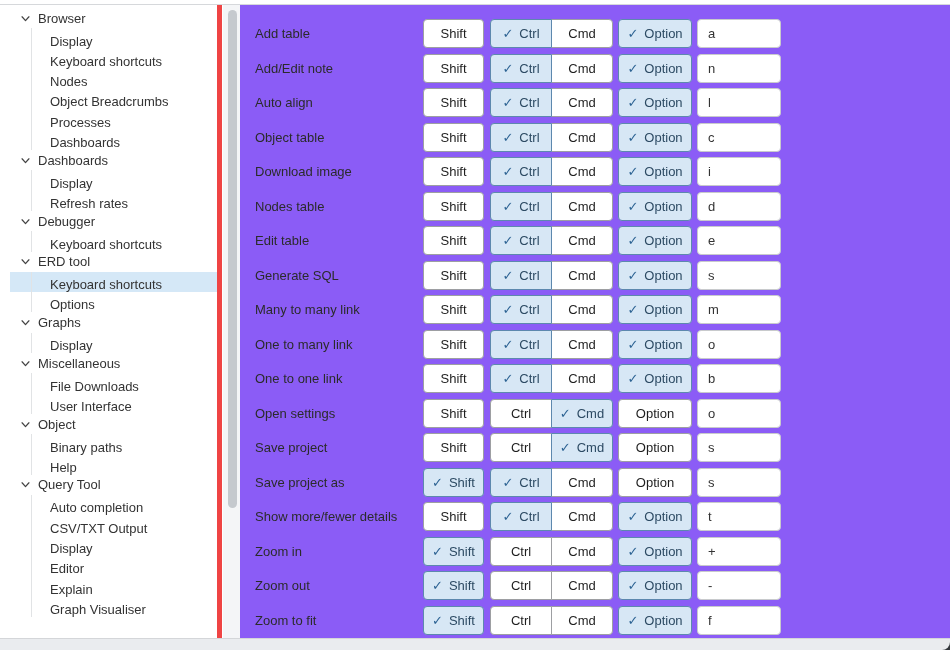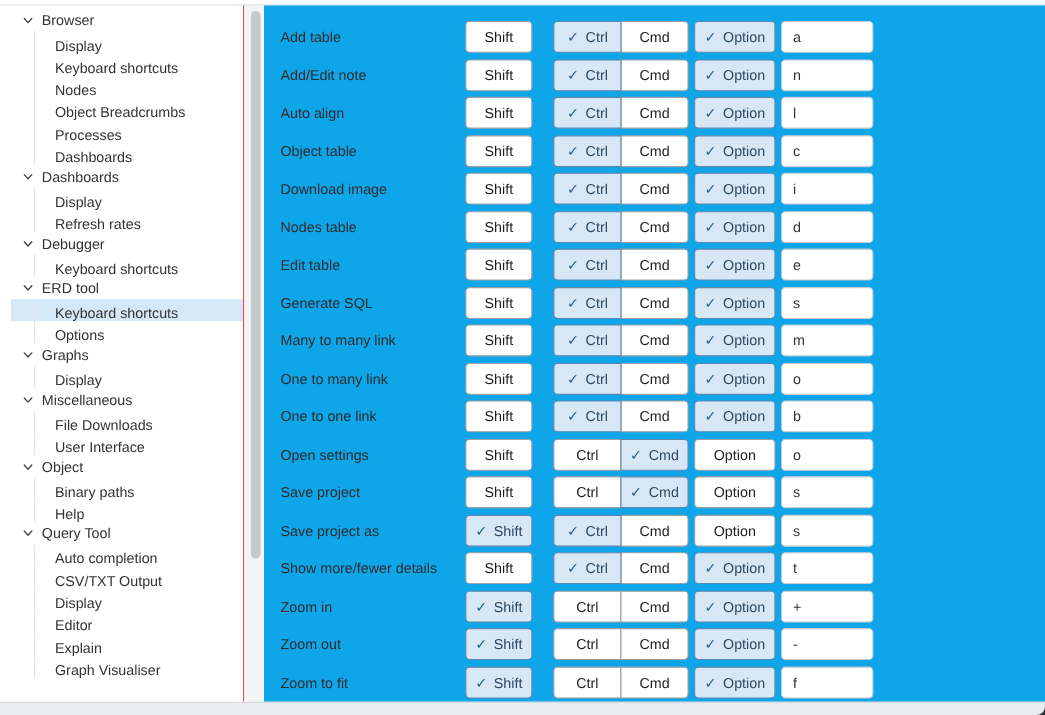--- a/index.html
+++ b/index.html
@@ -10,53 +10,53 @@
     -webkit-font-smoothing:antialiased;
   }
   
   .topstrip{position:absolute;top:0;left:0;right:0;height:4px;background:#fff;border-bottom:1px solid #d6d8db;}
   .footer{position:absolute;bottom:0;left:0;right:0;height:11px;background:#eaecef;border-top:1px solid #d4d6d9;}
   .corner-dark{position:absolute;right:0;bottom:0;width:8px;height:8px;background:#34383c;}
   .corner-mask{position:absolute;right:0;bottom:0;width:9px;height:9px;background:#eaecef;border-bottom-right-radius:8px;}
   
   .sidebar{
     position:absolute;left:0;top:5px;bottom:12px;width:222px;
-    background:#fff;border-right:1px solid #ef4444;overflow:hidden;
+    background:#fff;border-right:5px solid #ef4444;overflow:hidden;
     padding-top:3px;box-sizing:border-box;
   }
   .titem{
     display:flex;align-items:center;margin-left:10px;height:20.3px;
     font-size:13px;color:#333;position:relative;cursor:default;white-space:nowrap;
   }
   .titem.group{padding-left:10px;}
   .titem.group .chev{display:flex;align-items:center;margin-right:7px;}
   .titem.child{padding-left:40px;align-items:flex-end;}
   .titem.child::before{content:'';position:absolute;left:21px;top:0;bottom:0;width:1px;background:#e1e3e5;}
   .titem.selected{background:#d5e8f7;}
   
   .vtrack{position:absolute;left:223px;top:5px;bottom:12px;width:17px;background:#f4f5f7;}
   .vthumb{position:absolute;left:5px;top:5px;width:9px;height:498px;border-radius:5px;background:#c5c9ce;}
   
   .panel{
     position:absolute;left:240px;top:5px;right:0;bottom:12px;
-    background:#0ea5e9;overflow:hidden;
+    background:#8b5cf6;overflow:hidden;
   }
   .rows{display:flex;flex-direction:column;gap:5.5px;padding:14px 0 0 15px;}
   .srow{display:flex;align-items:center;height:29px;}
   .rlabel{width:168px;font-size:13px;color:#2b2b2b;white-space:nowrap;}
   .mbtn{
     display:flex;align-items:center;justify-content:center;gap:6px;
     height:29px;box-sizing:border-box;position:relative;
     background:#fff;border:1px solid #9d9fa2;border-radius:4px;
     font-family:"Liberation Sans",sans-serif;font-size:13px;color:#1e1e1e;
     padding:0;cursor:pointer;
   }
   .mbtn.checked{background:#d7e7f5;border-color:#5d88ae;color:#2c4a63;z-index:2;}
   .mbtn .check{color:#2d6393;font-size:13px;line-height:1;}
-  .w-shift{width:61px;margin-right:19px;}
+  .w-shift{width:61px;margin-right:6px;}
   .btn-group{display:flex;}
   .btn-group .mbtn{width:62px;}
   .btn-group .mbtn:first-child{border-radius:4px 0 0 4px;}
   .btn-group .mbtn:last-child{border-radius:0 4px 4px 0;margin-left:-1px;}
   .w-option{width:74px;margin-left:5px;margin-right:5px;}
   .kinput{
     width:84px;height:29px;box-sizing:border-box;
     border:1px solid #c8cacc;border-radius:4px;background:#fff;
     font-family:"Liberation Sans",sans-serif;font-size:13px;color:#333;
     padding:0 0 0 10px;outline:none;

